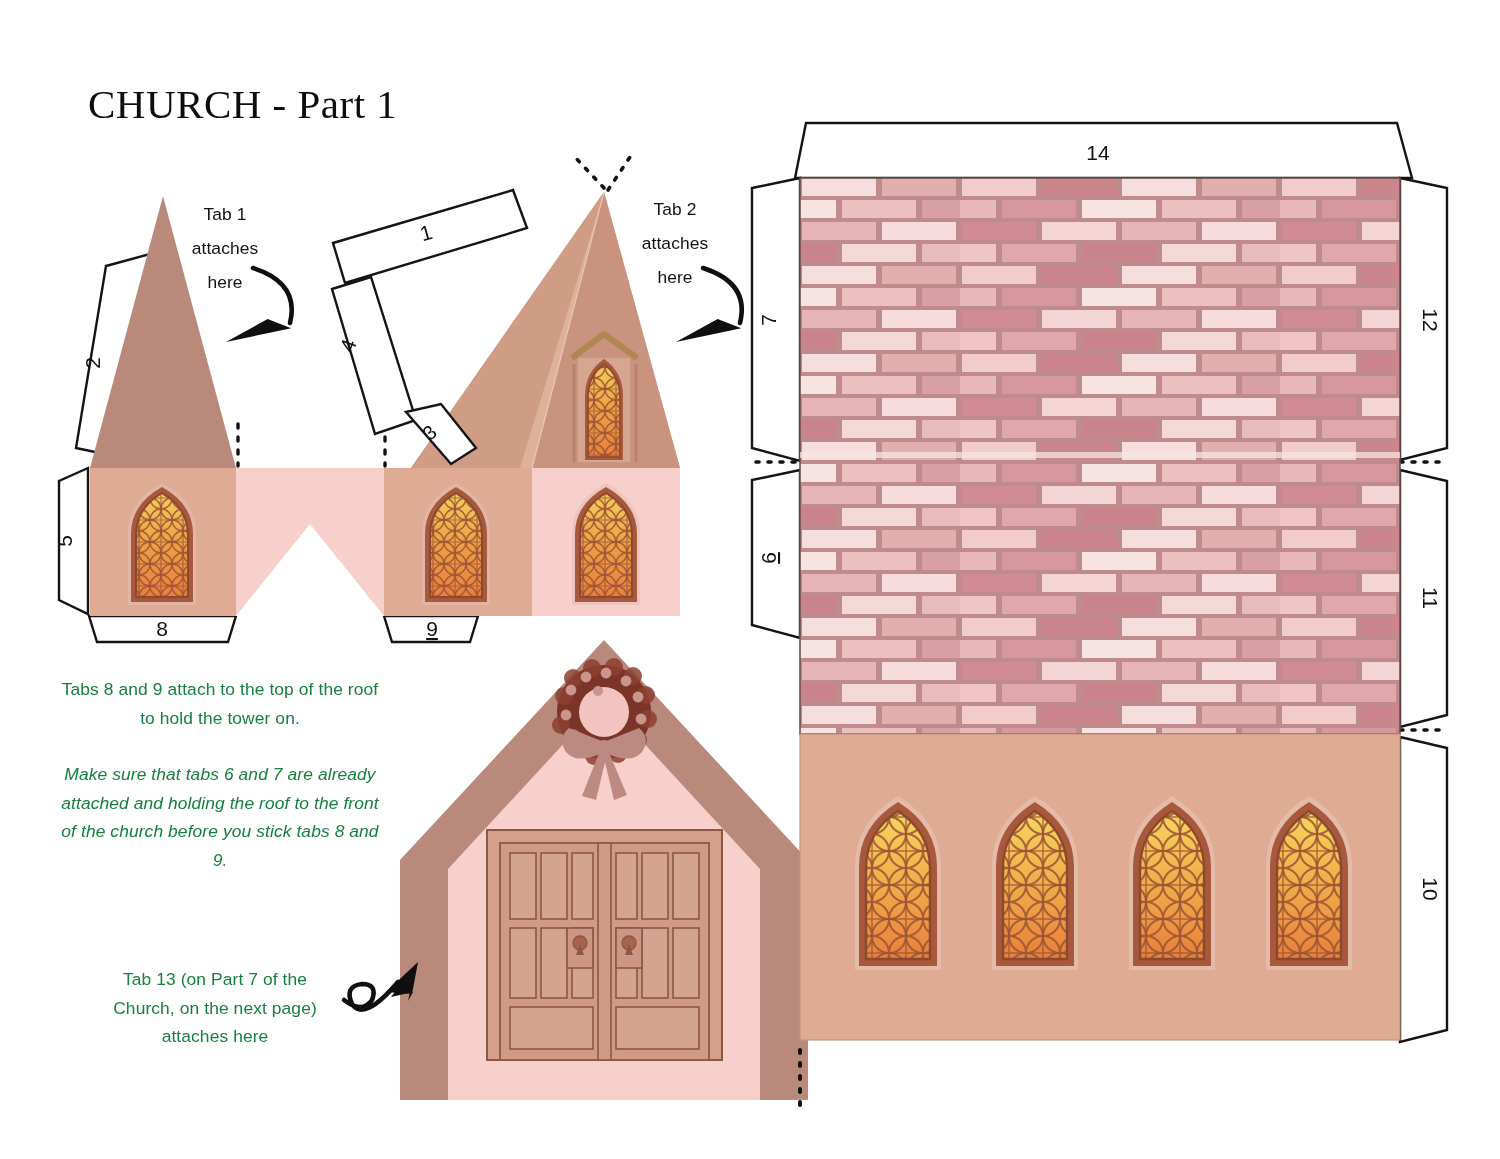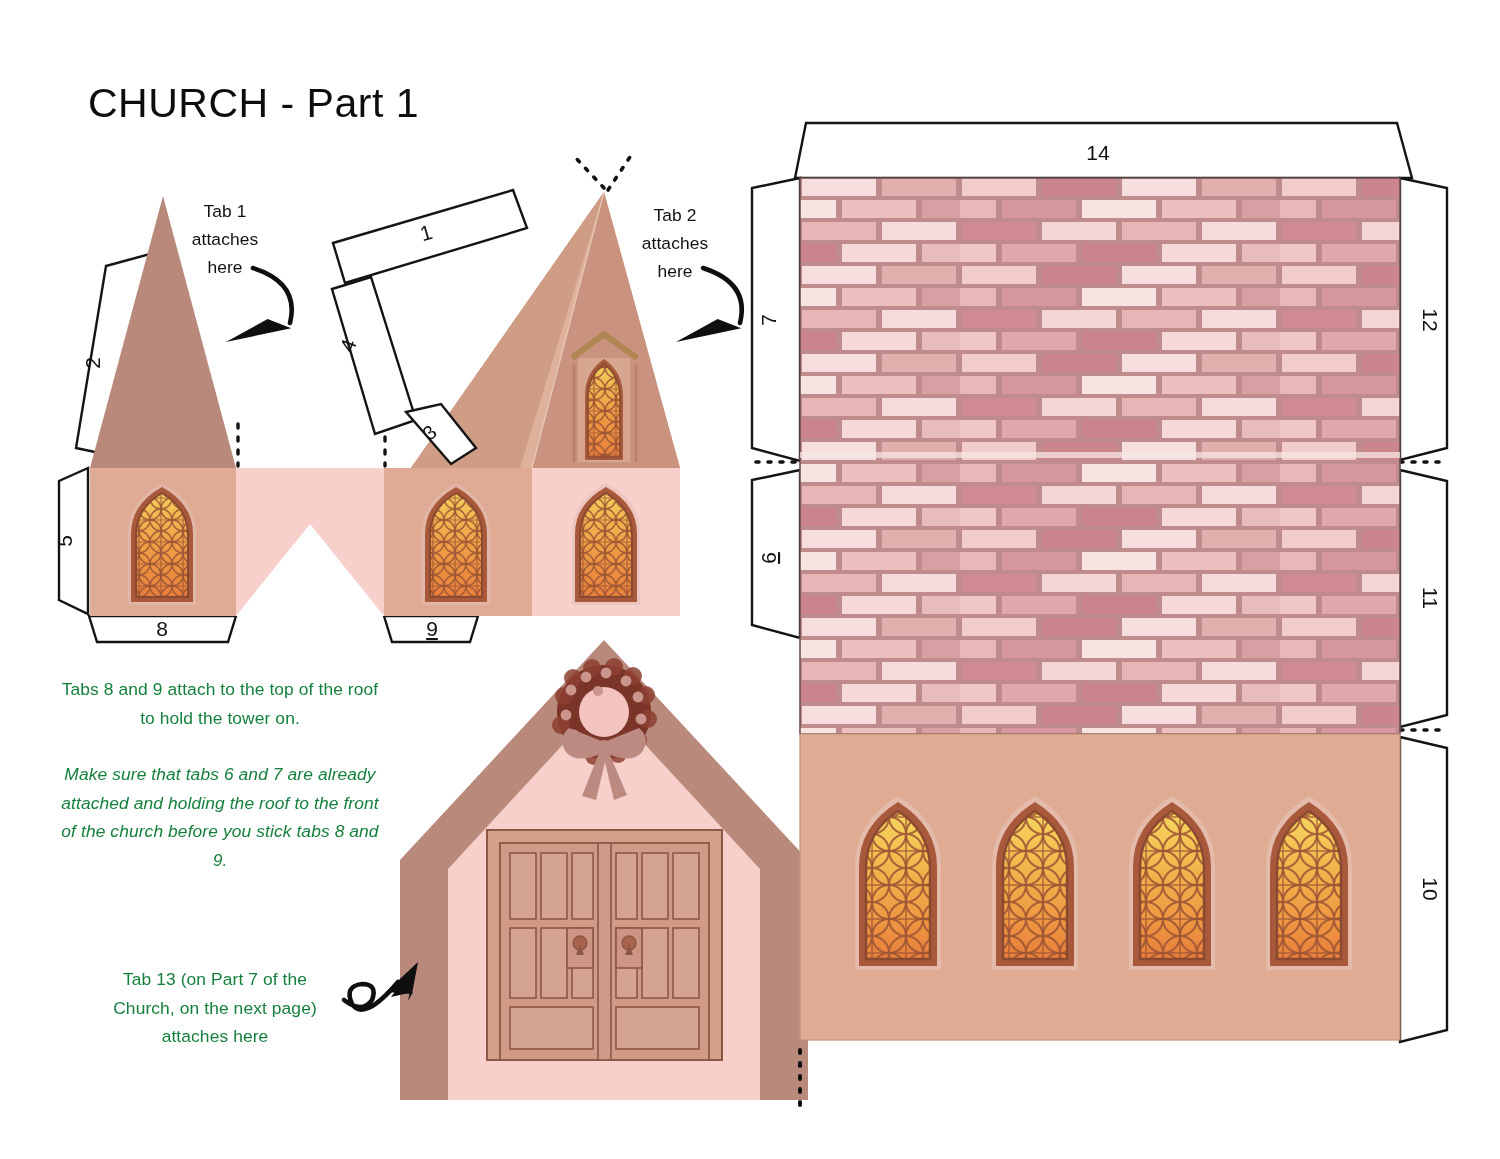--- a/index.html
+++ b/index.html
@@ -16,21 +16,21 @@
   #sheet {
     position: absolute;
     inset: 0;
     width: 1500px;
     height: 1159px;
   }
   .page-title {
     position: absolute;
     left: 88px;
     top: 80px;
-    font-family: Liberation Sans, sans-serif;
+    font-family: Liberation Serif, serif;
     font-size: 41px;
     letter-spacing: 0.5px;
     color: #0d0d0d;
     white-space: nowrap;
     font-weight: 400;
   }
   .instr {
     position: absolute;
     color: #15803d;
     font-family: "Liberation Sans", sans-serif;
@@ -39,26 +39,26 @@
     text-align: center;
     letter-spacing: 0.1px;
   }
   #instr-1 { left: 55px; top: 675px; width: 330px; }
   #instr-2 { left: 55px; top: 760px; width: 330px; font-style: italic; }
   #instr-3 { left: 95px; top: 965px; width: 240px; }
   .callout {
     position: absolute;
     color: #111111;
     font-size: 17.4px;
-    line-height: 28px;
+    line-height: 34px;
     text-align: center;
     letter-spacing: 0.1px;
   }
   #callout-tab1 { left: 172px; top: 197px; width: 106px; }
-  #callout-tab2 { left: 622px; top: 201px; width: 106px; }
+  #callout-tab2 { left: 622px; top: 192px; width: 106px; }
 </style>
 </head>
 <body>
 
 <svg id="sheet" viewBox="0 0 1500 1159" xmlns="http://www.w3.org/2000/svg">
   <defs>
 
     <linearGradient id="glassGrad" x1="0" y1="0" x2="0" y2="1">
       <stop offset="0%" stop-color="#f6d75f"></stop>
       <stop offset="35%" stop-color="#f2b94e"></stop>

